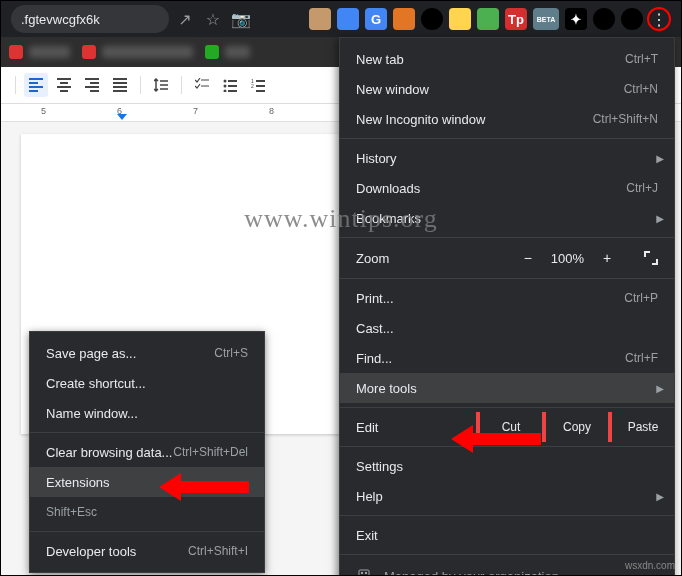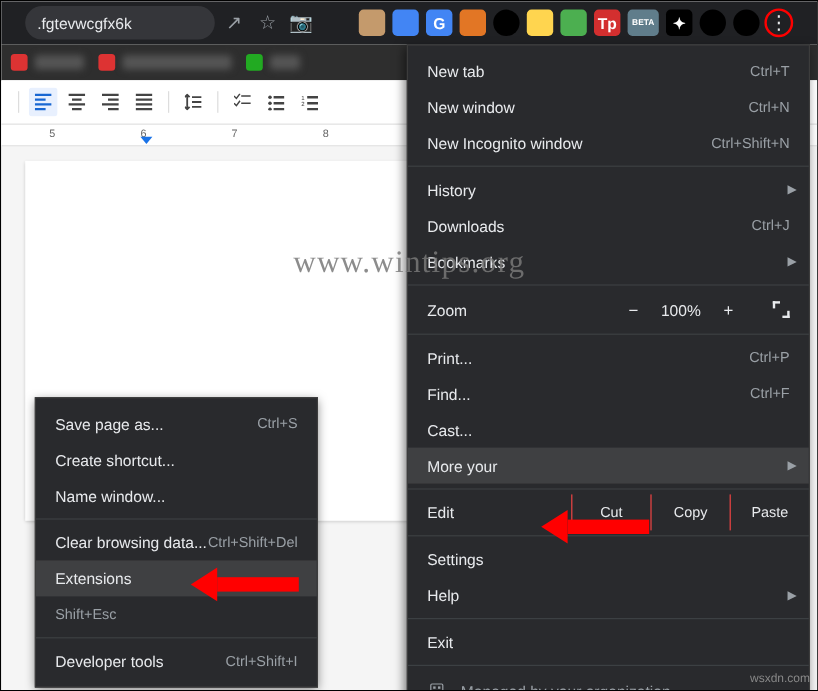--- a/index.html
+++ b/index.html
@@ -1,19 +1,19 @@
 <!DOCTYPE html>
 <html><head>
 <meta charset="utf-8">
 <style>
   * { box-sizing: border-box; margin: 0; padding: 0; font-family: "Segoe UI", Arial, sans-serif; }
   body { width: 682px; height: 576px; background: #fff; position: relative; overflow: hidden; border: 1px solid #000; }
   
   
-  .topbar { height: 36px; background: #202124; display: flex; align-items: center; padding: 0 20px; }
+  .topbar { height: 36px; background: #202124; display: flex; align-items: center; padding: 0 10px; }
   .omnibox { flex: 0 0 158px; height: 28px; background: #35363a; border-radius: 14px; display: flex; align-items: center; padding: 0 10px; color: #e8eaed; font-size: 13px; margin-right: 6px; white-space: nowrap; overflow: hidden; }
   .omni-actions { display: flex; gap: 8px; align-items: center; color: #9aa0a6; }
   .omni-actions span { width: 20px; height: 20px; display: flex; align-items: center; justify-content: center; }
   .ext-icons { display: flex; gap: 6px; margin-left: auto; align-items: center; }
   .ext-icon { width: 22px; height: 22px; border-radius: 4px; display: flex; align-items: center; justify-content: center; font-size: 13px; font-weight: bold; color: #fff; }
   .kebab { width: 24px; height: 24px; border: 2px solid #ff0000; border-radius: 50%; display: flex; align-items: center; justify-content: center; color: #e8eaed; font-size: 16px; margin-left: 4px; }
   
   
   .bookbar { height: 30px; background: #2e2e2e; display: flex; align-items: center; padding: 0 8px; gap: 12px; }
   .bookmark { display: flex; align-items: center; gap: 6px; color: #888; font-size: 12px; }
@@ -41,21 +41,21 @@
   .m-sep { height: 1px; background: #3c4043; margin: 4px 0; }
   .zoom-row { height: 32px; display: flex; align-items: center; padding: 0 16px; gap: 20px; }
   .zoom-ctrl { display: flex; align-items: center; gap: 14px; color: #e8eaed; }
   .zoom-btn { width: 18px; text-align: center; font-size: 14px; }
   .fs-icon { margin-left: 14px; width: 14px; height: 14px; position: relative; }
   .fs-icon::before, .fs-icon::after { content: ''; position: absolute; border: 2px solid #e8eaed; width: 4px; height: 4px; }
   .fs-icon::before { top: 0; left: 0; border-right: none; border-bottom: none; }
   .fs-icon::after { bottom: 0; right: 0; border-left: none; border-top: none; }
   .edit-row { display: flex; height: 30px; align-items: center; }
   .edit-row .m-label { padding-left: 16px; }
-  .edit-btn { width: 66px; text-align: center; border-left: 1px solid #ef4444; height: 100%; line-height: 30px; font-size: 12px; }
+  .edit-btn { width: 66px; text-align: center; border-left: 4px solid #ef4444; height: 100%; line-height: 30px; font-size: 12px; }
   .managed-row { height: 34px; display: flex; align-items: center; padding: 0 16px; gap: 12px; color: #9aa0a6; }
   .managed-row .bicon { width: 16px; height: 16px; display: flex; align-items: center; justify-content: center; }
   
   
   .sub-menu { position: absolute; left: 28px; top: 330px; width: 236px; background: #292a2d; box-shadow: 0 2px 8px rgba(0,0,0,.5); font-size: 13px; color: #e8eaed; padding: 6px 0; border: 1px solid #3c3c3c; }
   
   
   .red-arrow { position: absolute; pointer-events: none; }
   .arrow-shaft { background: #ff0000; height: 12px; position: absolute; }
   .arrow-head { width: 0; height: 0; border-top: 14px solid transparent; border-bottom: 14px solid transparent; border-right: 22px solid #ff0000; position: absolute; }
@@ -203,28 +203,28 @@
       <span class="zoom-btn">+</span>
       <span class="fs-icon"></span>
     </div>
   </div>
   <div class="m-sep"></div>
   <div class="m-item">
       <span class="m-label">Print...</span>
       <span class="m-shortcut">Ctrl+P</span>
     </div>
   <div class="m-item">
+      <span class="m-label">Cast...</span>
+    </div>
+  <div class="m-item">
       <span class="m-label">Find...</span>
       <span class="m-shortcut">Ctrl+F</span>
     </div>
-  <div class="m-item">
-      <span class="m-label">Cast...</span>
-    </div>
   <div class="m-item hl">
-      <span class="m-label">More your</span>
+      <span class="m-label">More tools</span>
       <span class="m-arrow">▶</span>
     </div>
   <div class="m-sep"></div>
   <div class="edit-row">
     <span class="m-label">Edit</span>
     <div class="edit-btn">Cut</div>
     <div class="edit-btn">Copy</div>
     <div class="edit-btn">Paste</div>
   </div>
   <div class="m-sep"></div>

